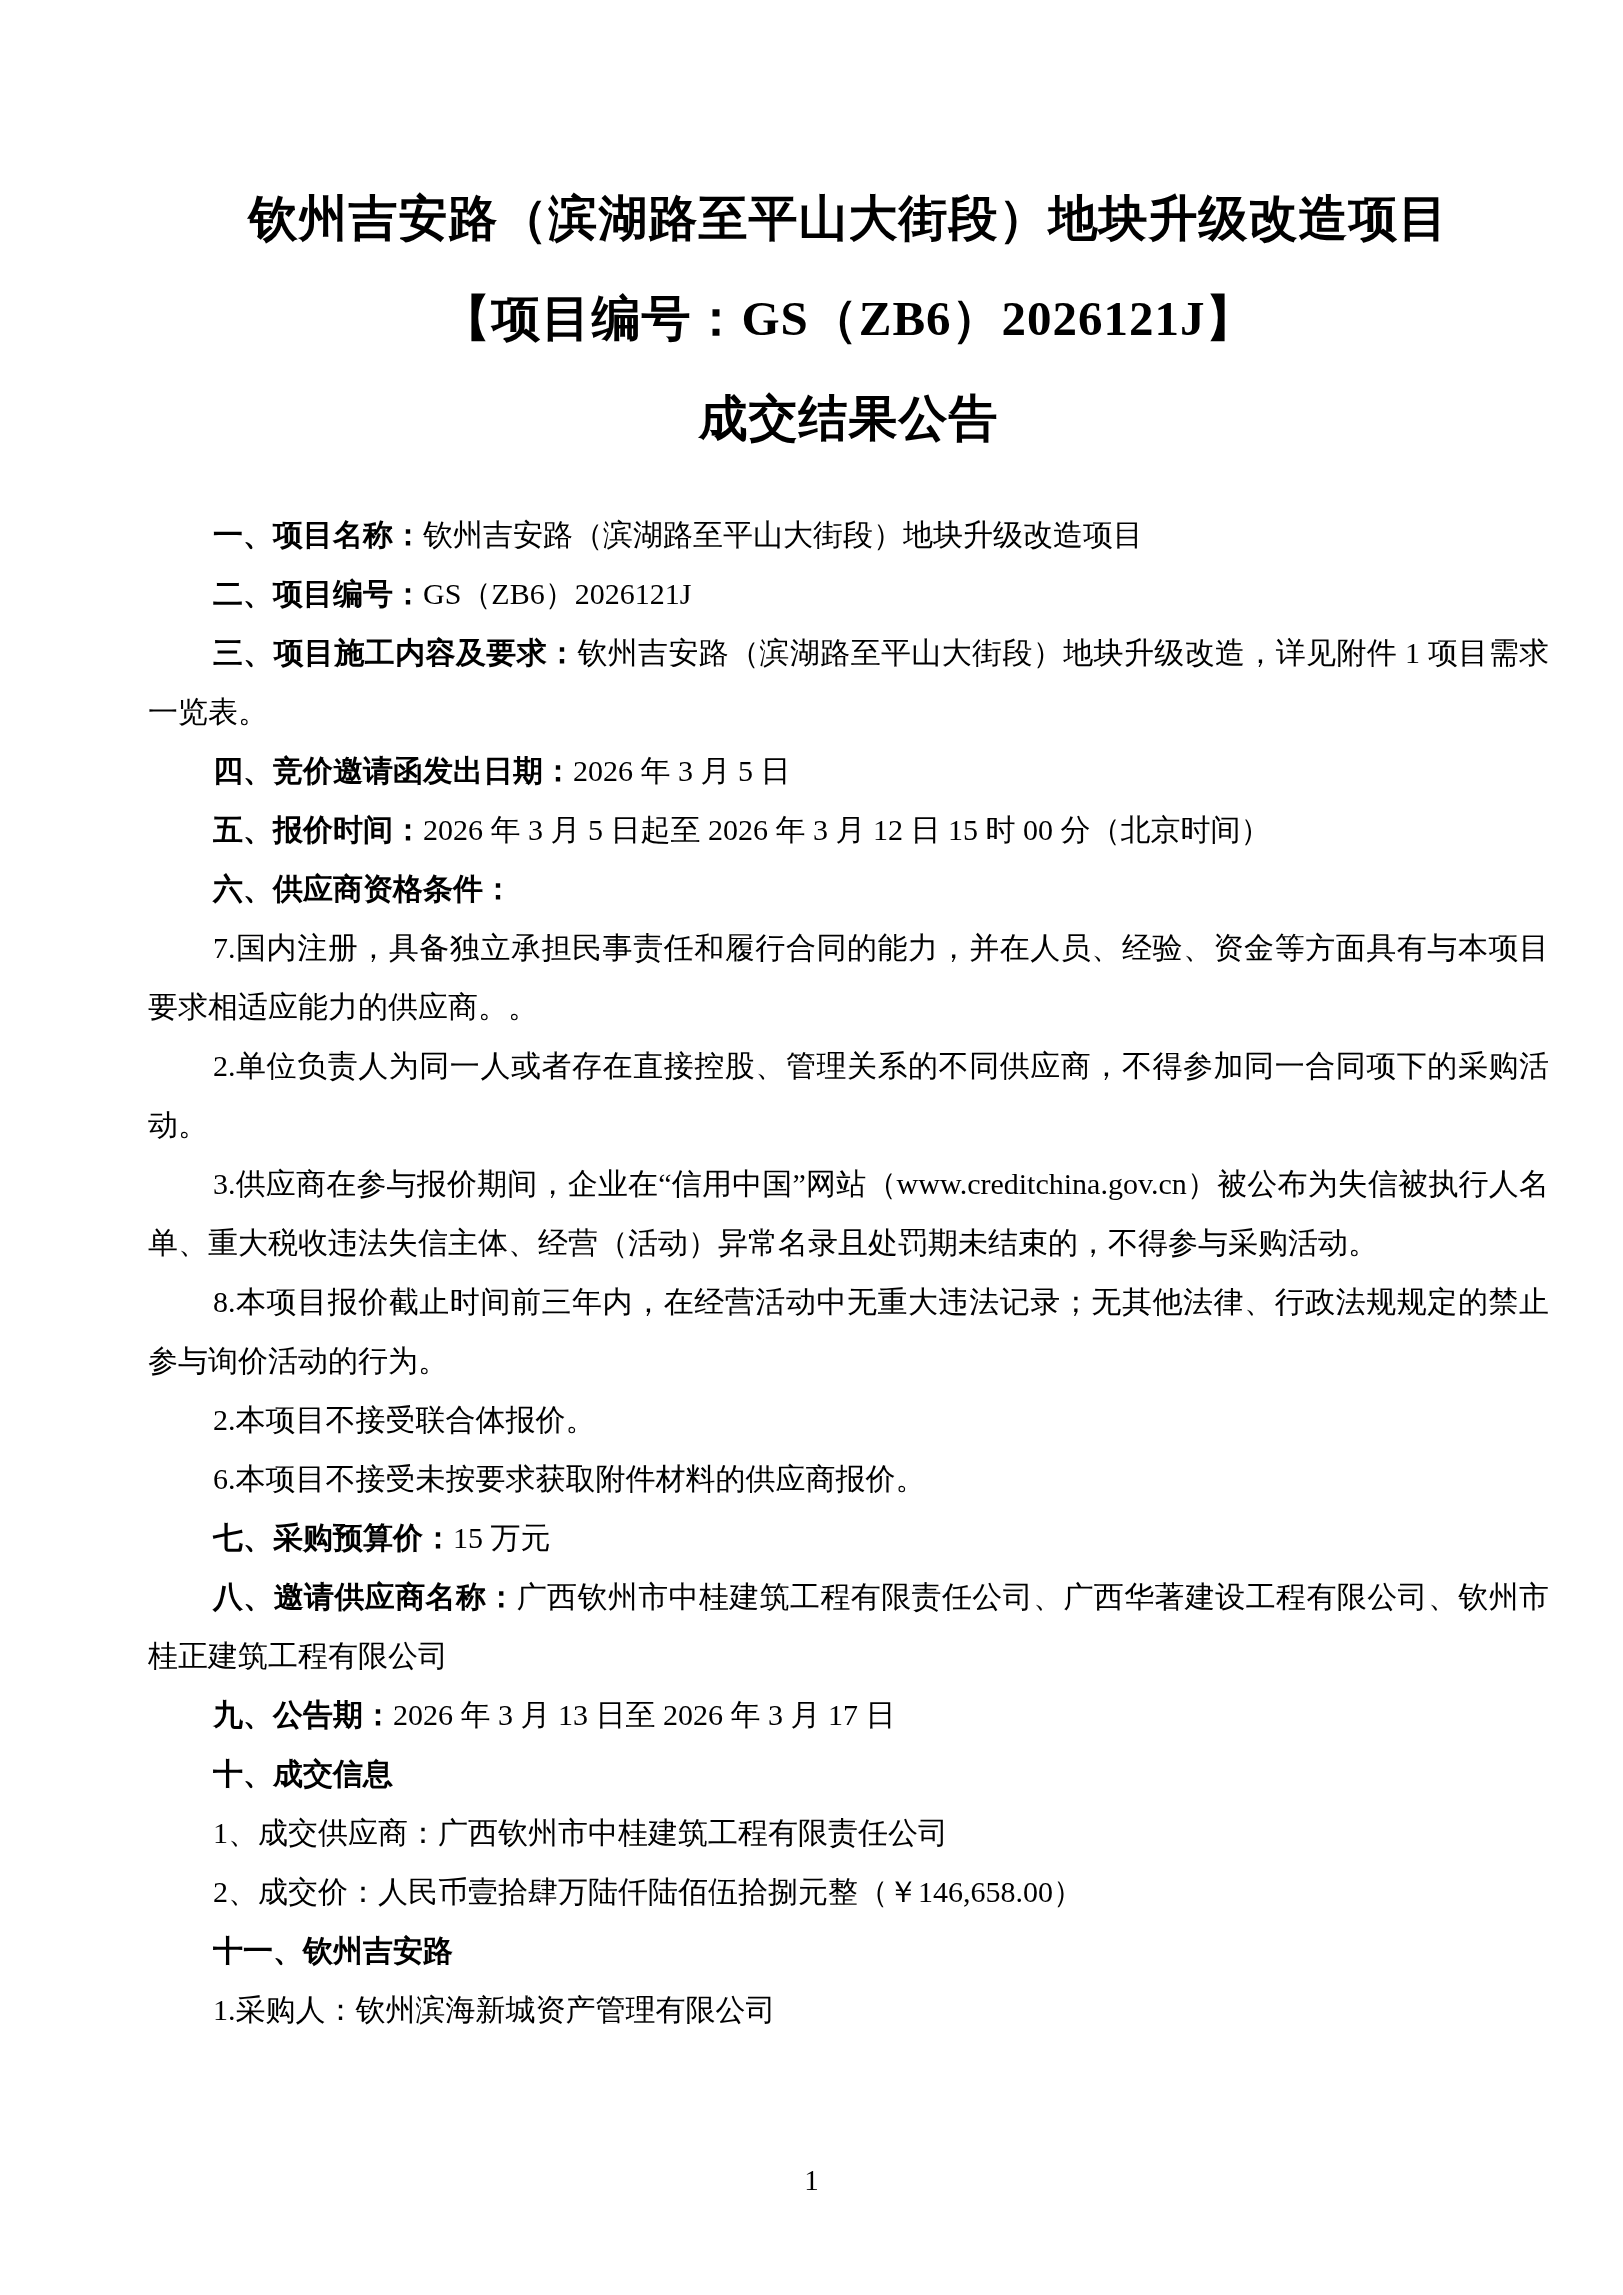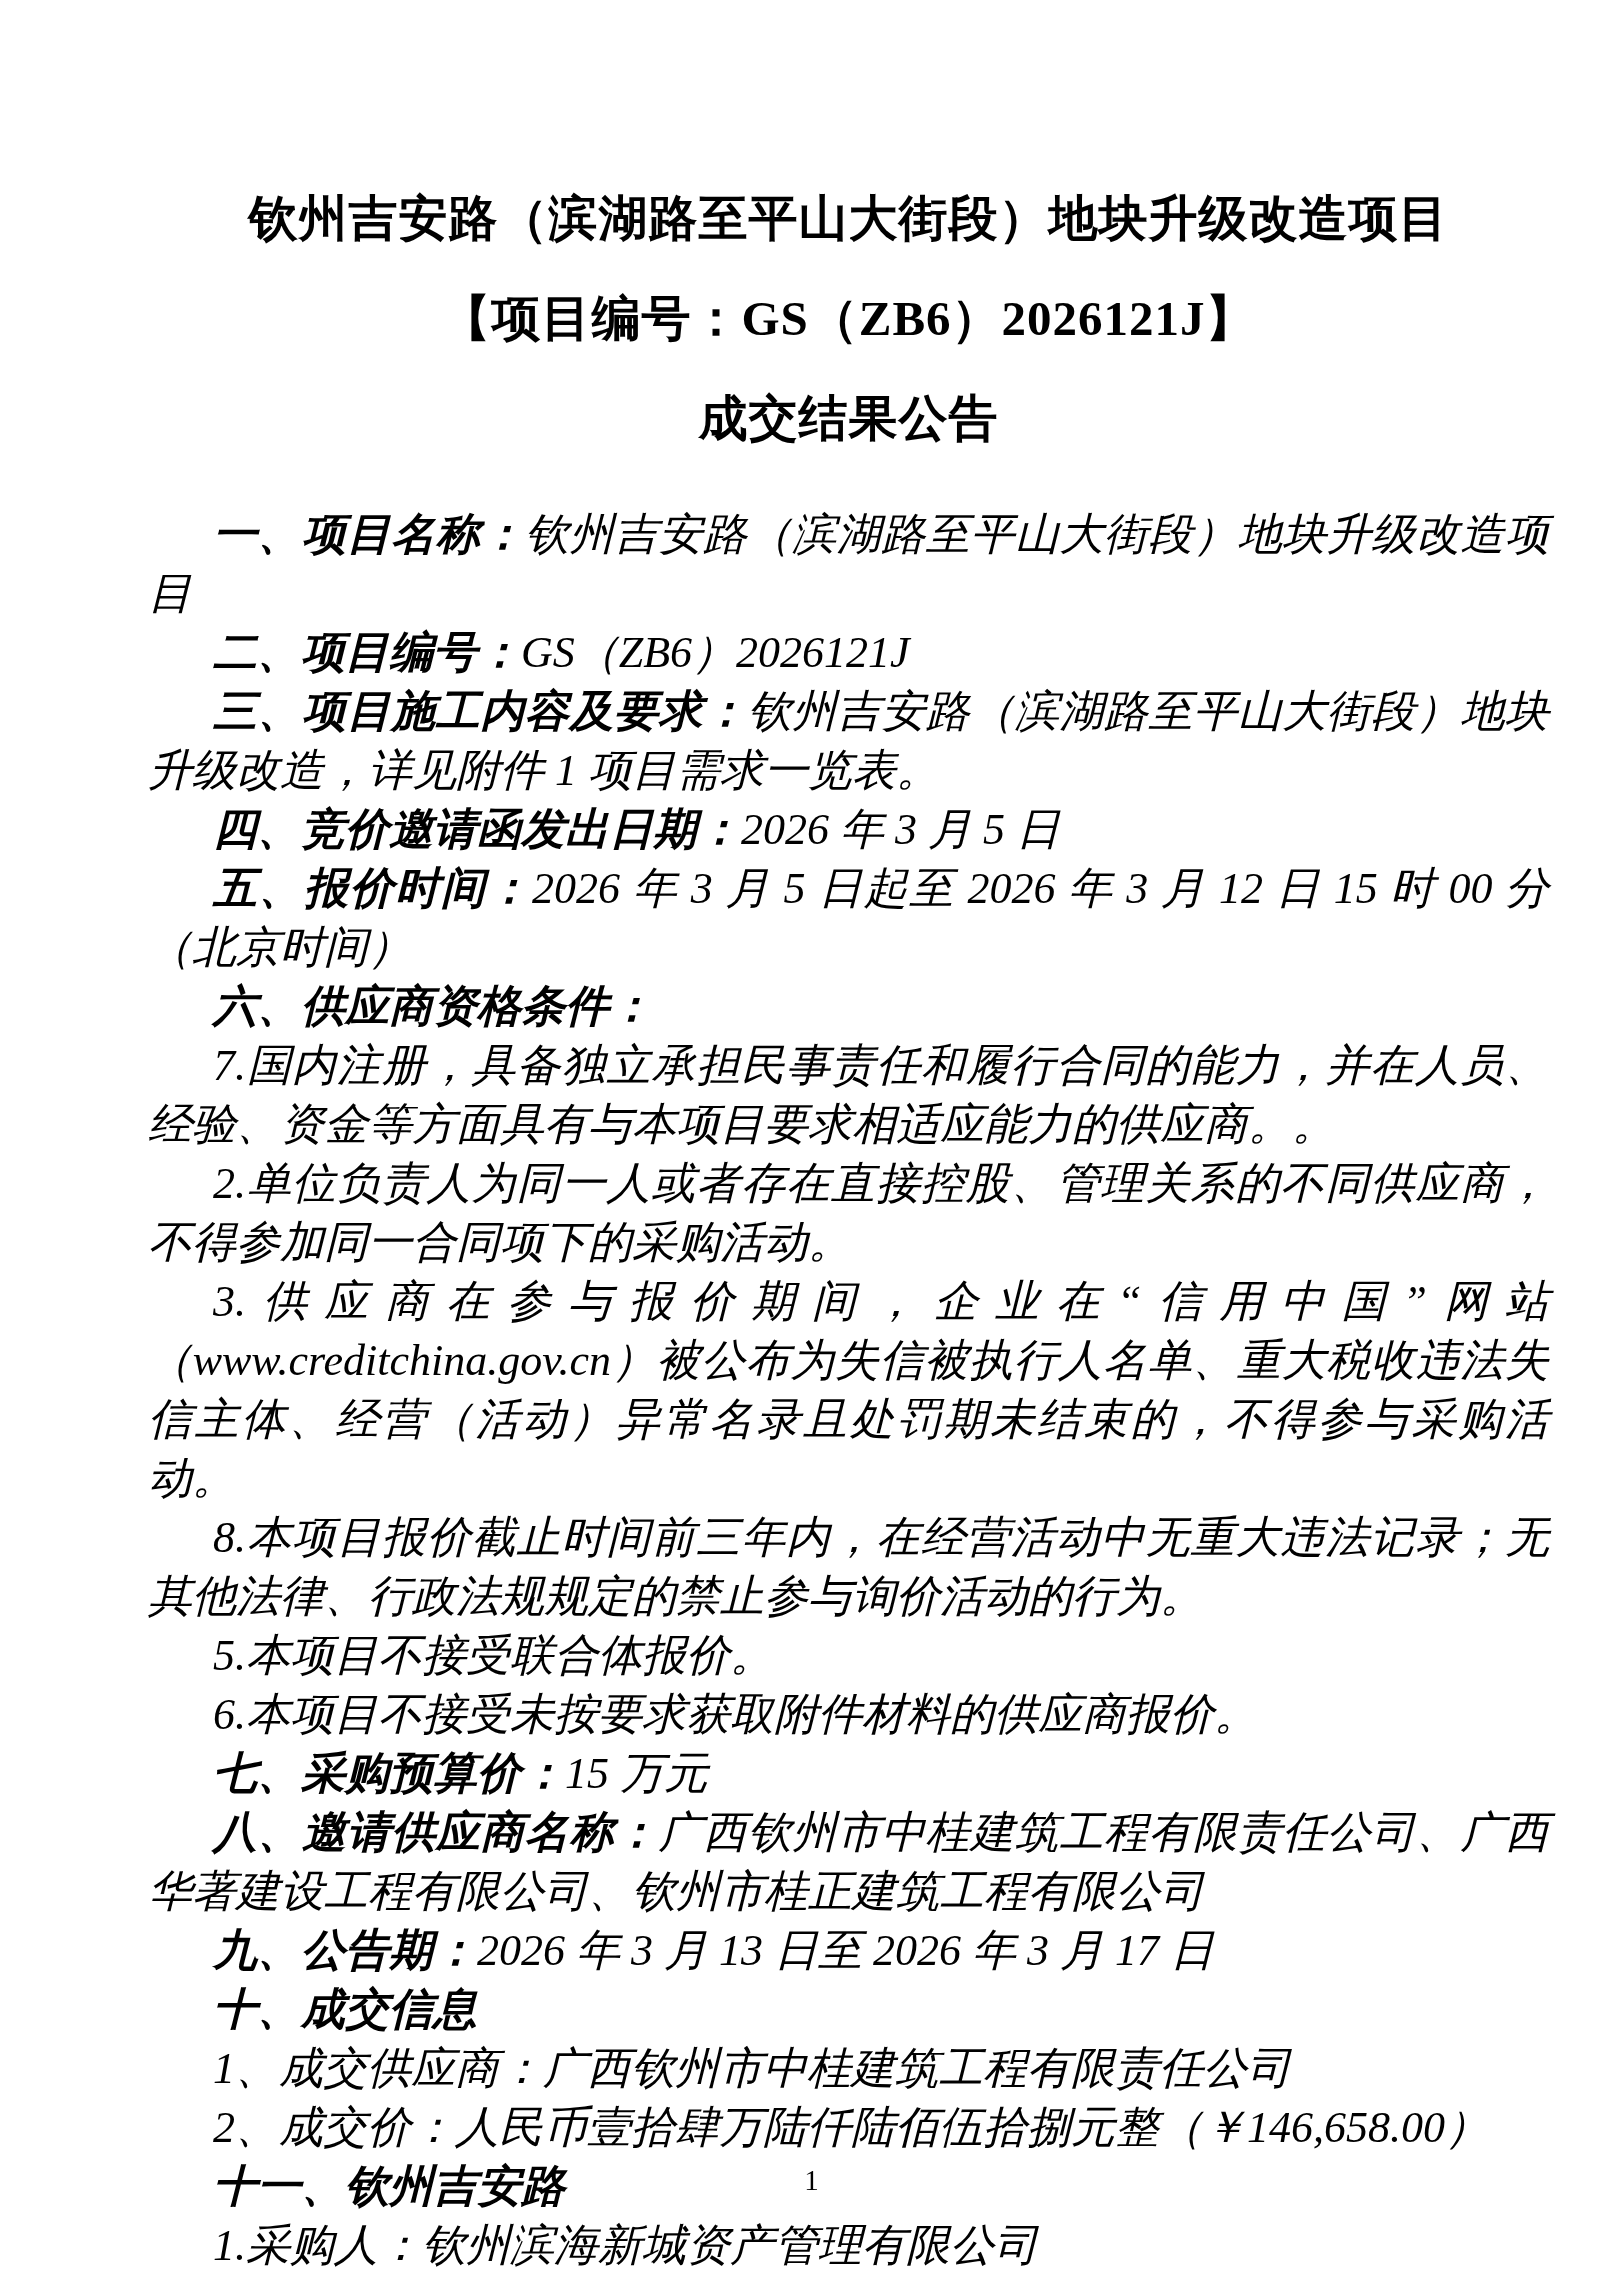--- a/index.html
+++ b/index.html
@@ -22,25 +22,24 @@
   .title-block { text-align: center; }
   .title-line {
     font-size: 49px;
     font-weight: bold;
     line-height: 100px;
     letter-spacing: 1px;
     white-space: nowrap;
   }
   .doc-body {
     margin-top: 36px;
-    font-size: 44px;
+    font-size: 30px;
     line-height: 59px;
     text-align: justify;
     text-align-last: left;
-    font-style: italic;
   }
   .para {
     margin: 0;
     text-indent: 65px;
   }
   .para .lbl { font-weight: bold; }
   .footer {
     position: absolute;
     left: 0;
     right: 0;
@@ -65,21 +64,21 @@
     <p class="para"><span class="lbl">一、项目名称：</span><span>钦州吉安路（滨湖路至平山大街段）地块升级改造项目</span></p>
     <p class="para"><span class="lbl">二、项目编号：</span><span>GS（ZB6）2026121J</span></p>
     <p class="para"><span class="lbl">三、项目施工内容及要求：</span><span>钦州吉安路（滨湖路至平山大街段）地块升级改造，详见附件 1 项目需求一览表。</span></p>
     <p class="para"><span class="lbl">四、竞价邀请函发出日期：</span><span>2026 年 3 月 5 日</span></p>
     <p class="para"><span class="lbl">五、报价时间：</span><span>2026 年 3 月 5 日起至 2026 年 3 月 12 日 15 时 00 分（北京时间）</span></p>
     <p class="para"><span class="lbl">六、供应商资格条件：</span><span></span></p>
     <p class="para"><span class="lbl"></span><span>7.国内注册，具备独立承担民事责任和履行合同的能力，并在人员、经验、资金等方面具有与本项目要求相适应能力的供应商。。</span></p>
     <p class="para"><span class="lbl"></span><span>2.单位负责人为同一人或者存在直接控股、管理关系的不同供应商，不得参加同一合同项下的采购活动。</span></p>
     <p class="para"><span class="lbl"></span><span>3.供应商在参与报价期间，企业在“信用中国”网站（www.creditchina.gov.cn）被公布为失信被执行人名单、重大税收违法失信主体、经营（活动）异常名录且处罚期未结束的，不得参与采购活动。</span></p>
     <p class="para"><span class="lbl"></span><span>8.本项目报价截止时间前三年内，在经营活动中无重大违法记录；无其他法律、行政法规规定的禁止参与询价活动的行为。</span></p>
-    <p class="para"><span class="lbl"></span><span>5.本项目不接受联合体报价。</span></p>
+    <p class="para"><span class="lbl"></span><span>2.本项目不接受联合体报价。</span></p>
     <p class="para"><span class="lbl"></span><span>6.本项目不接受未按要求获取附件材料的供应商报价。</span></p>
     <p class="para"><span class="lbl">七、采购预算价：</span><span>15 万元</span></p>
     <p class="para"><span class="lbl">八、邀请供应商名称：</span><span>广西钦州市中桂建筑工程有限责任公司、广西华著建设工程有限公司、钦州市桂正建筑工程有限公司</span></p>
     <p class="para"><span class="lbl">九、公告期：</span><span>2026 年 3 月 13 日至 2026 年 3 月 17 日</span></p>
     <p class="para"><span class="lbl">十、成交信息</span><span></span></p>
     <p class="para"><span class="lbl"></span><span>1、成交供应商：广西钦州市中桂建筑工程有限责任公司</span></p>
     <p class="para"><span class="lbl"></span><span>2、成交价：人民币壹拾肆万陆仟陆佰伍拾捌元整（￥146,658.00）</span></p>
     <p class="para"><span class="lbl">十一、钦州吉安路</span><span></span></p>
     <p class="para"><span class="lbl"></span><span>1.采购人：钦州滨海新城资产管理有限公司</span></p>
   </div>

